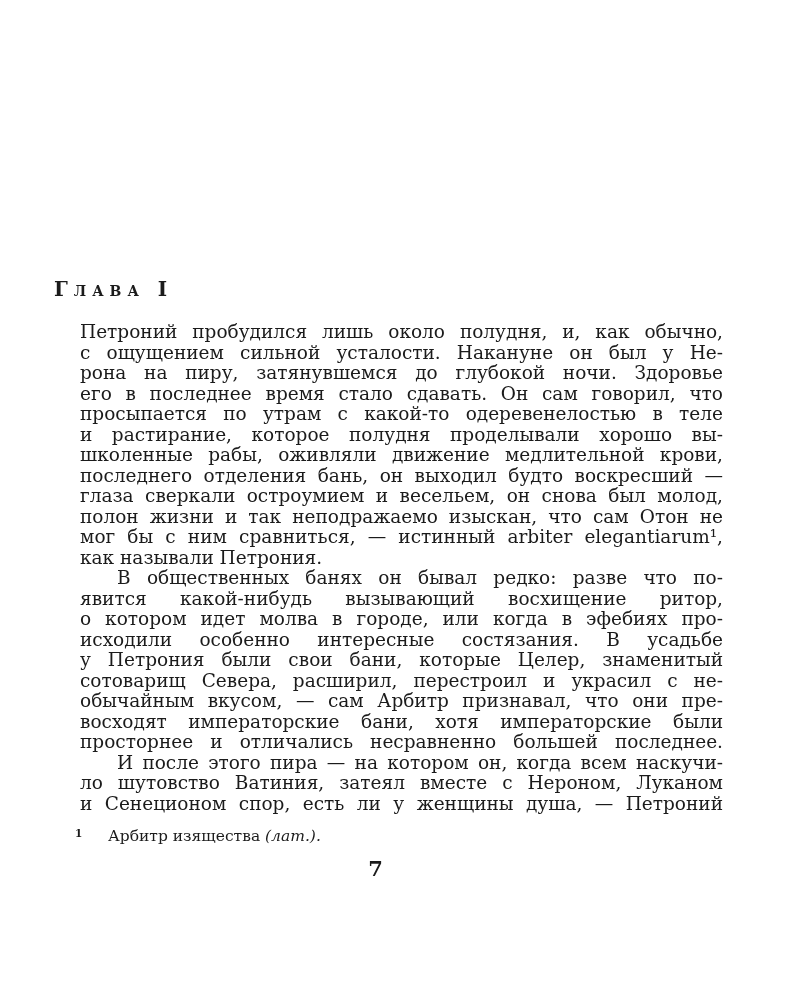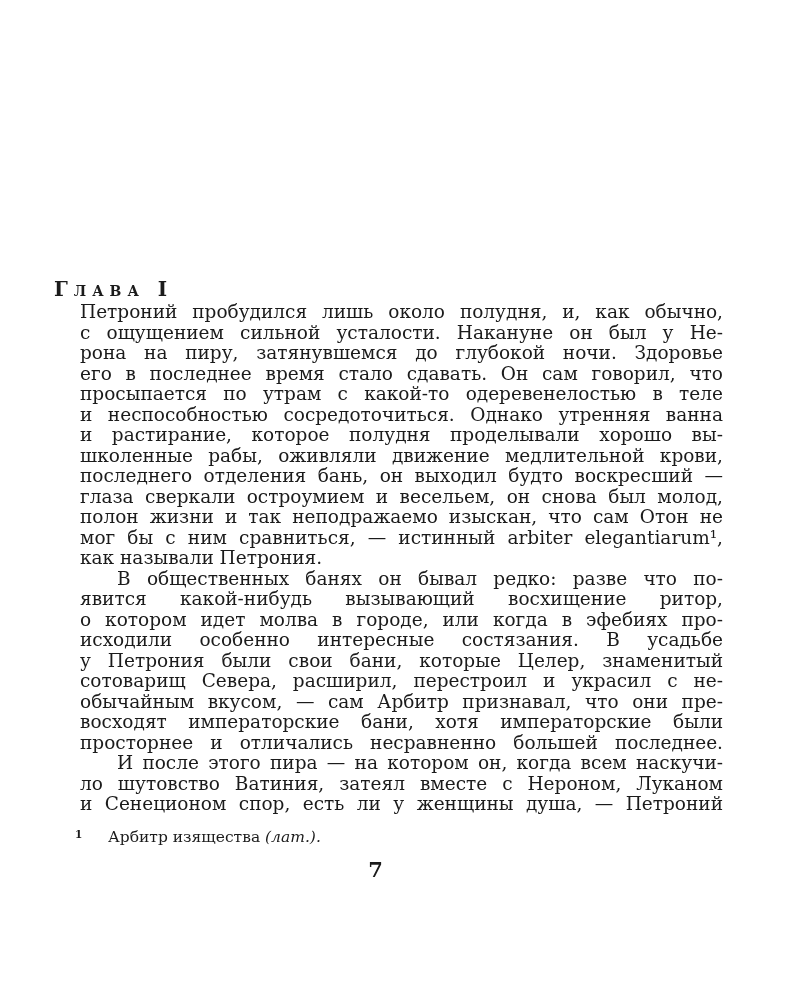--- a/index.html
+++ b/index.html
@@ -26,21 +26,21 @@
     height: 22px;
     font-size: 20px;
     line-height: 22px;
     font-weight: 600;
     font-variant: small-caps;
     letter-spacing: 6px;
     text-align: left;
     transform: translateX(-26px);
   }
   .body-text {
-    margin-top: 2px;
+    margin-top: 22px;
     font-size: 18.5px;
     line-height: 20.5px;
   }
   .line {
     text-align: justify;
     text-align-last: justify;
   }
   .line.para-end {
     text-align-last: left;
   }
@@ -82,21 +82,20 @@
 <div class="page">
 
   <h2 class="chapter-heading">Глава I</h2>
 
   <div class="body-text" id="body-text">
       <div class="line">Петроний пробудился лишь около полудня, и, как обычно,</div>
       <div class="line">с ощущением сильной усталости. Накануне он был у Не-</div>
       <div class="line">рона на пиру, затянувшемся до глубокой ночи. Здоровье</div>
       <div class="line">его в последнее время стало сдавать. Он сам говорил, что</div>
       <div class="line">просыпается по утрам с какой-то одеревенелостью в теле</div>
-      <div class="line">и неспособностью сосредоточиться. Однако утренняя ванна</div>
       <div class="line">и растирание, которое полудня проделывали хорошо вы-</div>
       <div class="line">школенные рабы, оживляли движение медлительной крови,</div>
       <div class="line">последнего отделения бань, он выходил будто воскресший —</div>
       <div class="line">глаза сверкали остроумием и весельем, он снова был молод,</div>
       <div class="line">полон жизни и так неподражаемо изыскан, что сам Отон не</div>
       <div class="line">мог бы с ним сравниться, — истинный arbiter elegantiarum¹,</div>
       <div class="line para-end">как называли Петрония.</div>
       <div class="line indent">В общественных банях он бывал редко: разве что по-</div>
       <div class="line">явится какой-нибудь вызывающий восхищение ритор,</div>
       <div class="line">о котором идет молва в городе, или когда в эфебиях про-</div>

